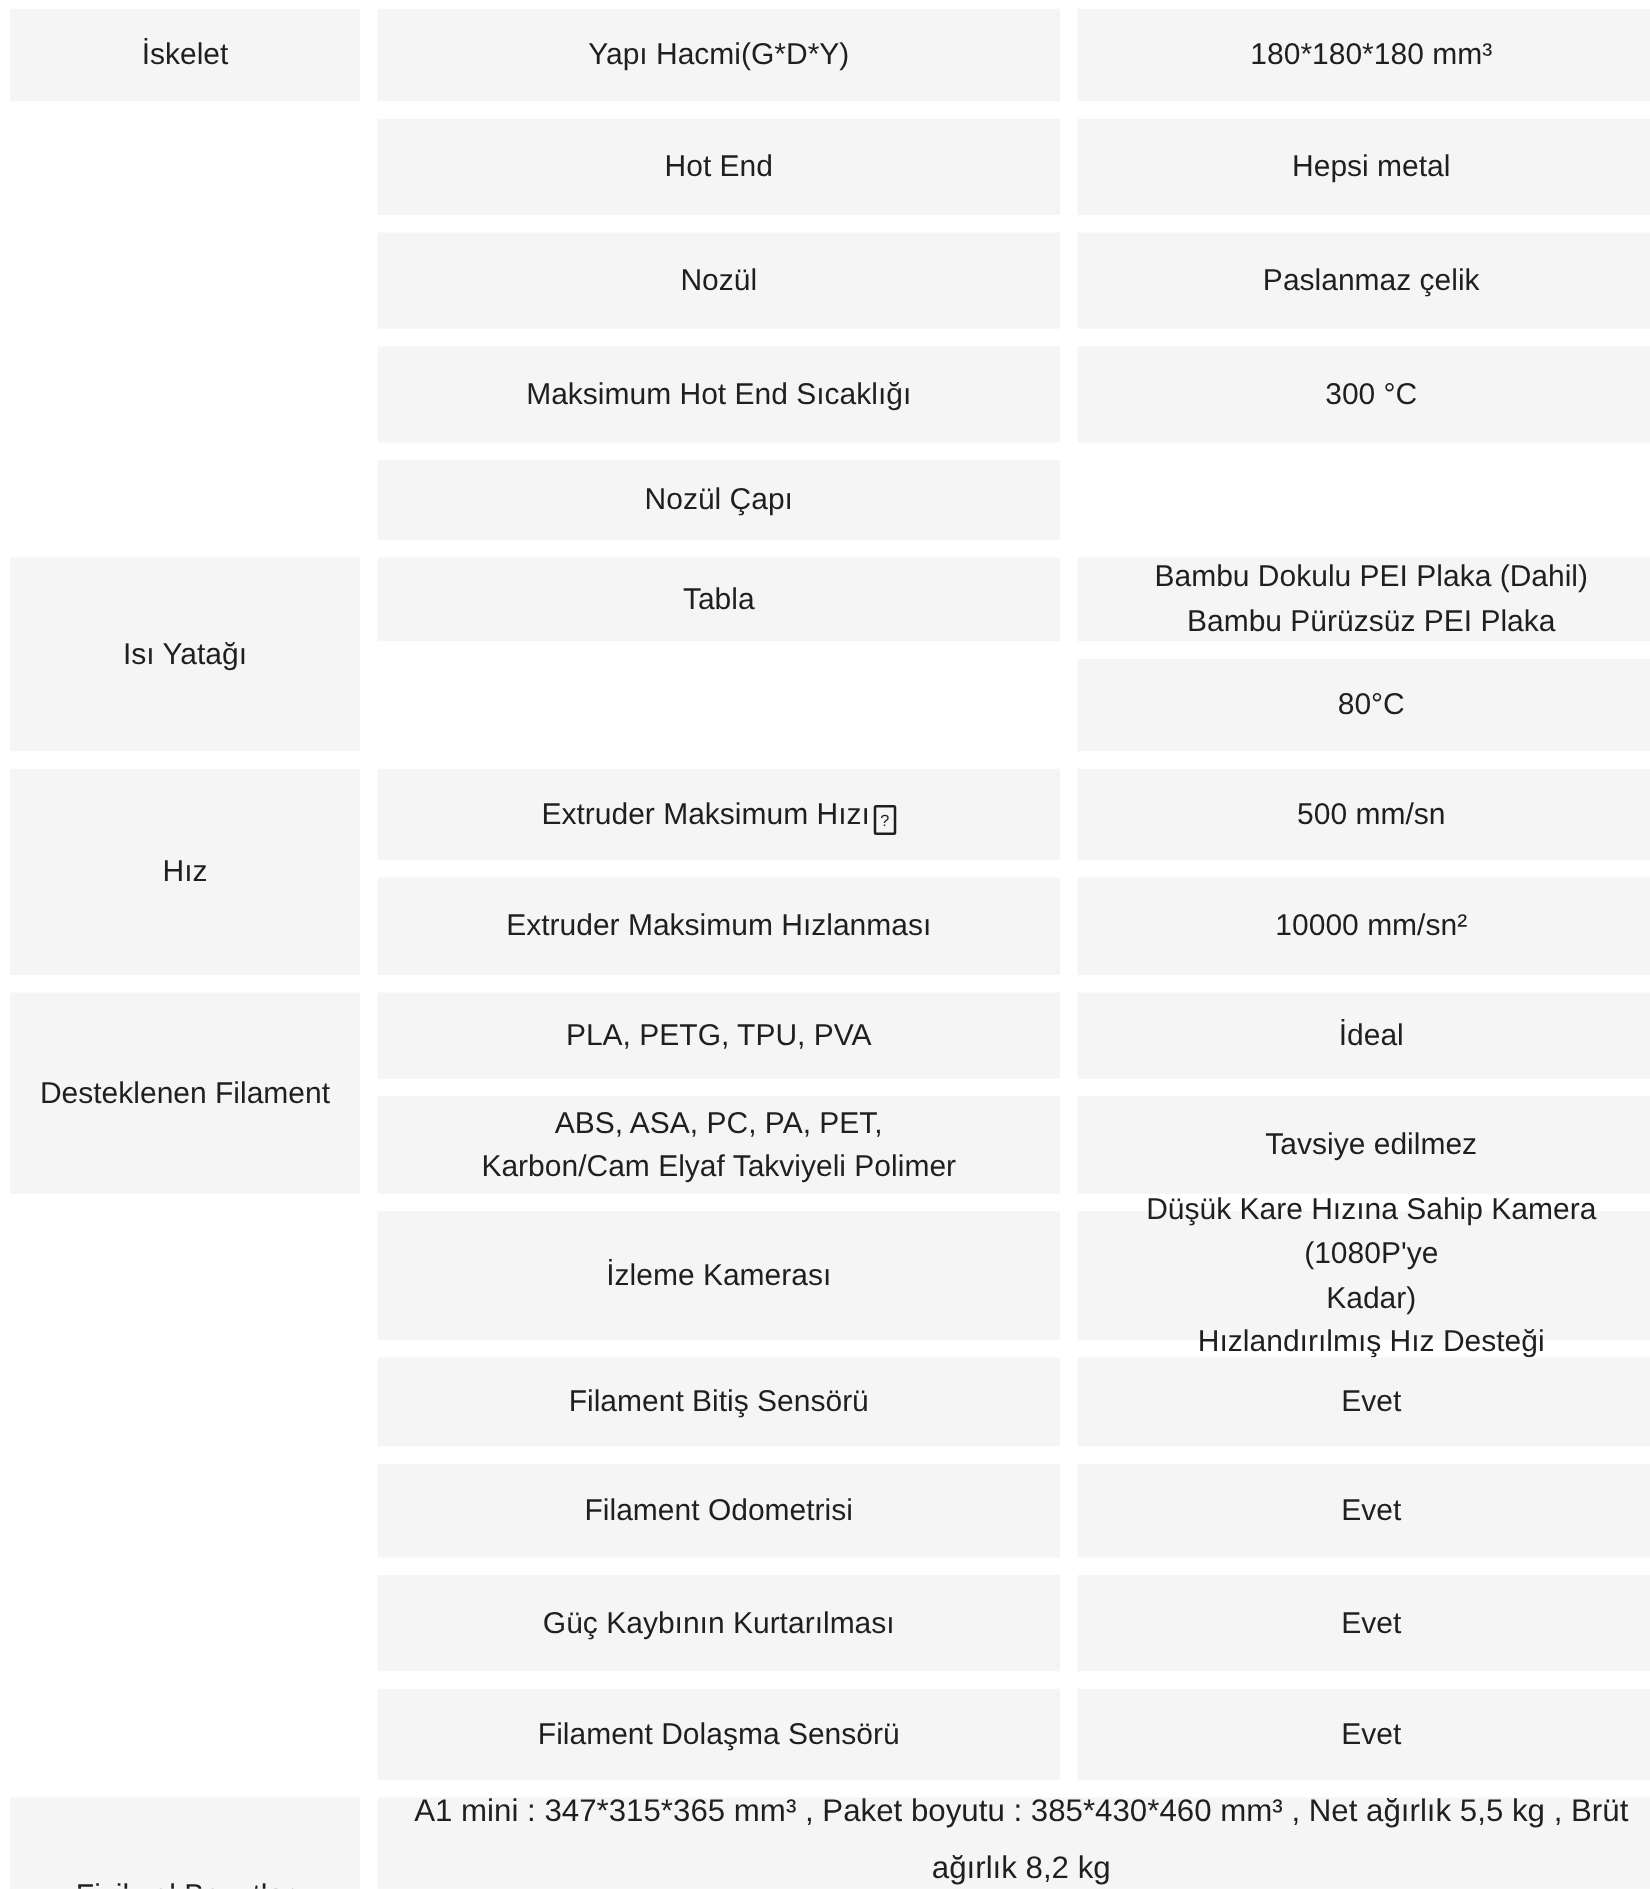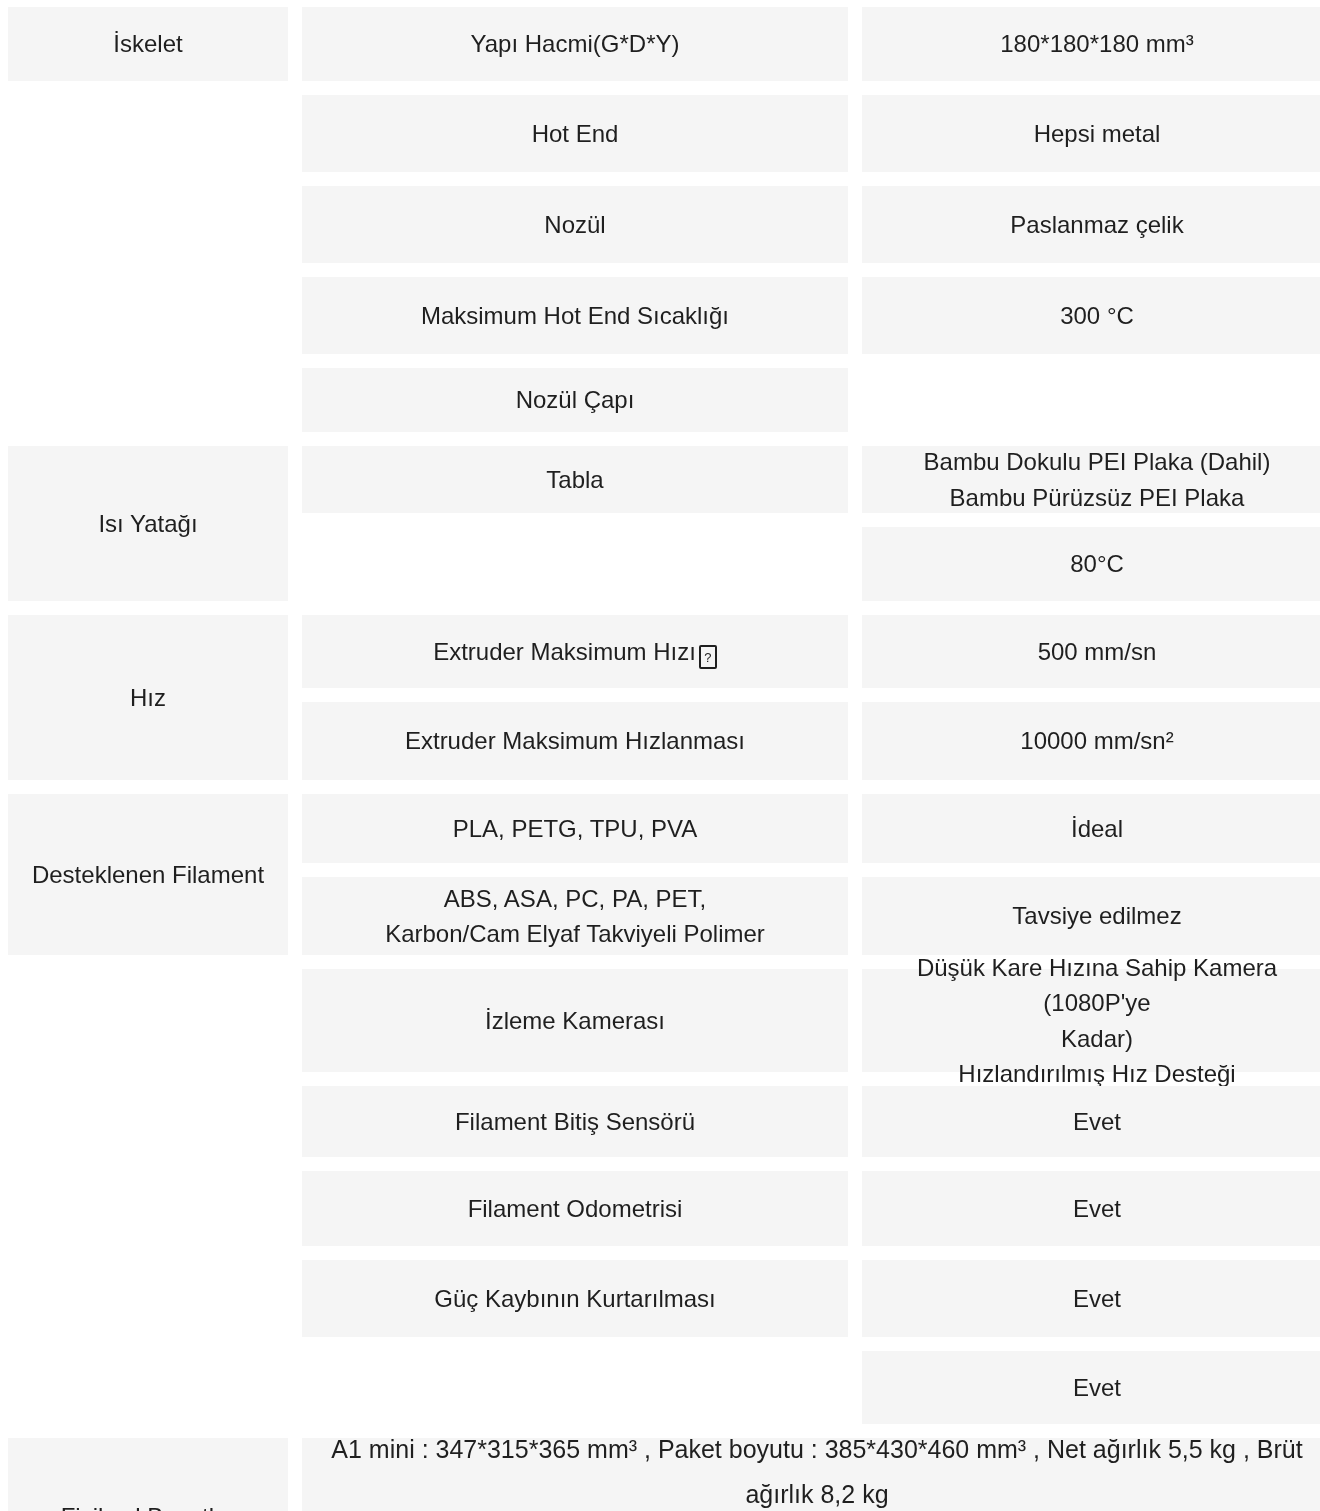--- a/index.html
+++ b/index.html
@@ -155,20 +155,23 @@
   </div>
   <div class="cell" style="grid-row:14;grid-column:3">
     <span class="txt">Evet</span>
   </div>
   <div class="cell" style="grid-row:15;grid-column:2">
     <span class="txt">Güç Kaybının Kurtarılması</span>
   </div>
   <div class="cell" style="grid-row:15;grid-column:3">
     <span class="txt">Evet</span>
   </div>
+  <div class="cell" style="grid-row:16;grid-column:2">
+    <span class="txt">Filament Dolaşma Sensörü</span>
+  </div>
   <div class="cell" style="grid-row:16;grid-column:3">
     <span class="txt">Evet</span>
   </div>
 
   <div class="cell" style="grid-row:17;grid-column:1">
     <span class="txt">Fiziksel Boyutlar</span>
   </div>
   <div class="cell merged small" style="grid-row:17">
     <span class="txt">A1 mini : 347*315*365 mm³ , Paket boyutu : 385*430*460 mm³ , Net ağırlık 5,5 kg , Brüt ağırlık 8,2 kg
 A1 mini Combo : Paket boyutu 385*430*495 mm³ , Brüt ağırlık (AMS lite dahil) 10,2 kilogram</span>

